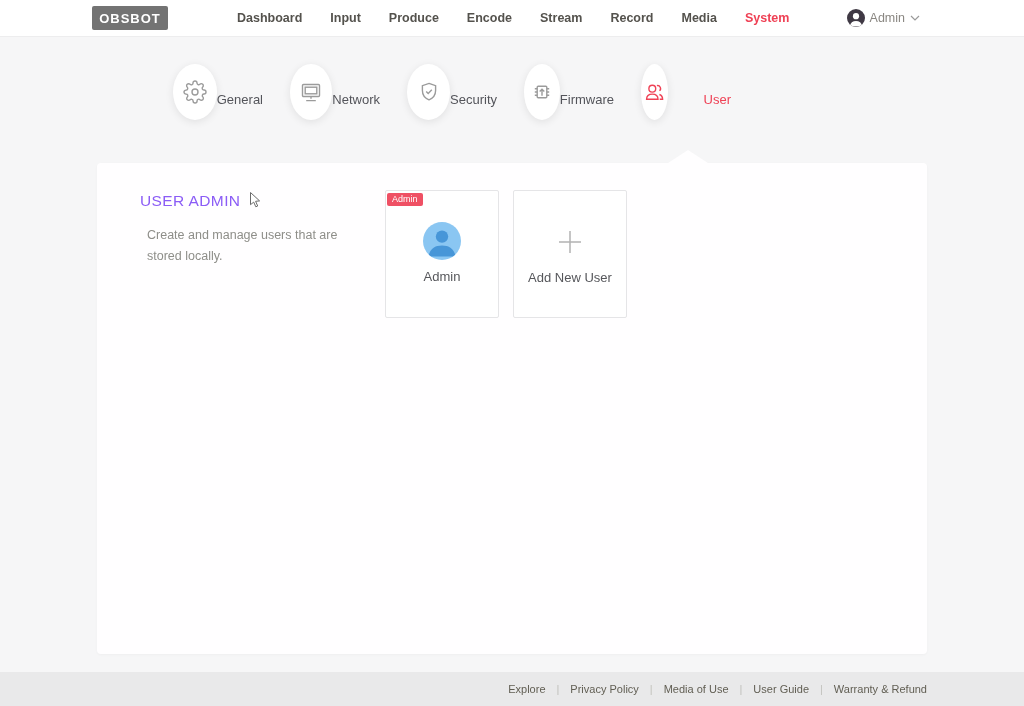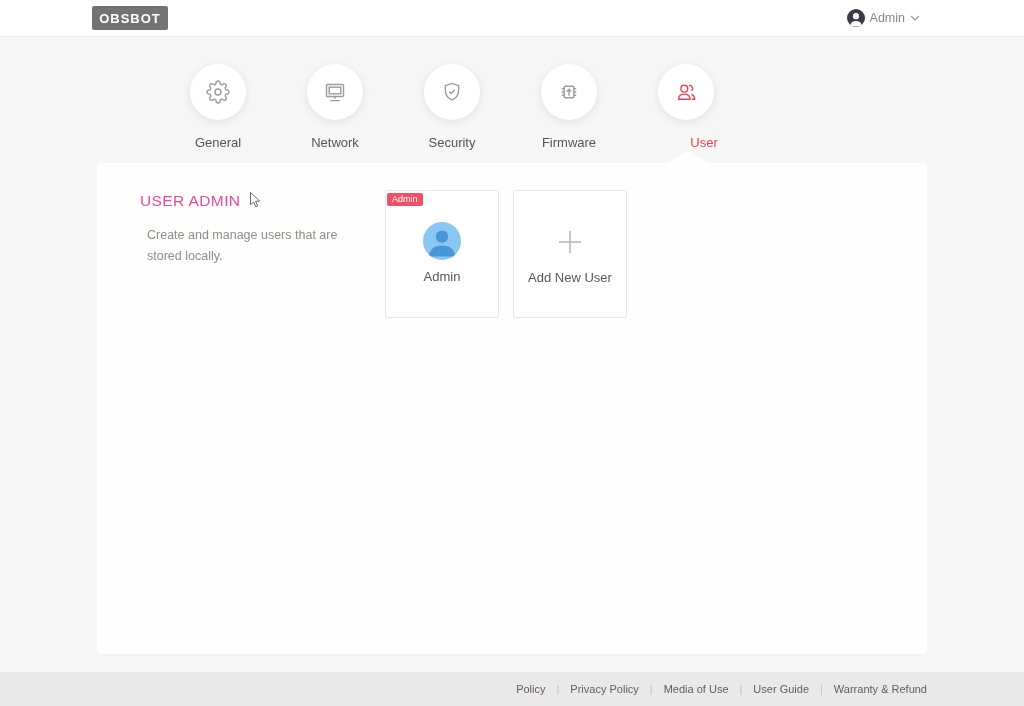--- a/index.html
+++ b/index.html
@@ -11,33 +11,33 @@
   .logo{position:absolute;left:92px;top:6px;width:76px;height:24px;background:#737373;
         border-radius:2px;color:#fff;font-size:13px;font-weight:bold;letter-spacing:1px;
         display:flex;align-items:center;justify-content:center;}
   .nav{position:absolute;left:237px;top:0;height:36px;display:flex;align-items:center;gap:28px;}
   .nav-item{font-size:12.5px;font-weight:600;color:#54524d;cursor:pointer;white-space:nowrap;}
   .nav-item.active{color:#ef4155;}
   .usermenu{position:absolute;right:104px;top:0;height:36px;display:flex;align-items:center;gap:5px;cursor:pointer;}
   .usermenu .uname{font-size:12.5px;color:#8a8782;}
   
   .tabs{position:absolute;left:173px;top:64px;display:flex;gap:27px;}
-  .tab{width:90px;display:flex;flex-direction:column;align-items:center;cursor:pointer;}
+  .tab{width:90px;display:flex;align-items:center;cursor:pointer;}
   .tab-circle{width:56px;height:56px;border-radius:50%;background:#ffffff;
               box-shadow:0 2px 8px rgba(0,0,0,0.09);display:flex;align-items:center;justify-content:center;}
   .tab-label{margin-top:15px;font-size:13px;color:#53545a;white-space:nowrap;}
   .tab.active .tab-label{color:#ef4155;margin-left:36px;}
   
   .card{position:absolute;left:97px;top:163px;width:830px;height:491px;background:#fffeff;
         border-radius:4px;box-shadow:0 1px 3px rgba(0,0,0,0.03);}
   .notch{position:absolute;left:571px;top:-13px;width:0;height:0;
          border-left:20px solid transparent;border-right:20px solid transparent;
          border-bottom:13px solid #fffeff;}
   .section-title{position:absolute;left:43px;top:28px;font-size:15.5px;letter-spacing:.4px;
-                 color:#ec4899;display:flex;align-items:center;gap:9px;}
+                 color:#8b5cf6;display:flex;align-items:center;gap:9px;}
   .section-desc{position:absolute;left:50px;top:62px;width:205px;font-size:12.5px;
                 line-height:1.7;color:#8e8e89;}
   .user-cards{position:absolute;left:288px;top:27px;display:flex;gap:14px;}
   .ucard{position:relative;width:112px;height:126px;background:#fff;border:1px solid #e5e5e7;
          border-radius:2px;display:flex;flex-direction:column;align-items:center;cursor:pointer;}
   .role-badge{position:absolute;top:2px;left:1px;background:#ef5064;color:#fff;
               font-size:9px;line-height:13px;padding:0 5px;border-radius:2px;}
   .ucard .uavatar{margin-top:31px;}
   .ucard .ulabel{margin-top:9px;font-size:13px;color:#56575b;}
   .ucard.add .plus{margin-top:37px;}
@@ -49,20 +49,30 @@
   .fsep{font-size:11px;color:#c2c2bd;margin:0 11px;}
   svg{display:block;}
 </style>
 </head>
 <body>
 
 <div class="app">
 
   <div class="topbar">
     <div class="logo">OBSBOT</div>
+    <div class="nav">
+      <div class="nav-item">Dashboard</div>
+      <div class="nav-item">Input</div>
+      <div class="nav-item">Produce</div>
+      <div class="nav-item">Encode</div>
+      <div class="nav-item">Stream</div>
+      <div class="nav-item">Record</div>
+      <div class="nav-item">Media</div>
+      <div class="nav-item active">System</div>
+    </div>
     <div class="usermenu">
       <span>
         <svg width="18" height="18" viewBox="0 0 18 18">
           <defs>
               <clipPath id="hc">
                 <circle cx="9" cy="9" r="9"></circle>
               </clipPath>
             </defs>
           <circle cx="9" cy="9" r="9" fill="#3f3944"></circle>
           <g clip-path="url(#hc)" fill="#ffffff">
@@ -179,21 +189,21 @@
             <path d="M14 3v22M3 14h22"></path>
           </svg>
         </div>
         <div class="ulabel">Add New User</div>
       </div>
 
     </div>
   </div>
 
   <div class="footer">
-    <span class="flink">Policy</span>
+    <span class="flink">Explore</span>
     <span class="fsep">|</span>
     <span class="flink">Privacy Policy</span>
     <span class="fsep">|</span>
     <span class="flink">Media of Use</span>
     <span class="fsep">|</span>
     <span class="flink">User Guide</span>
     <span class="fsep">|</span>
     <span class="flink">Warranty &amp; Refund</span>
   </div>
 

